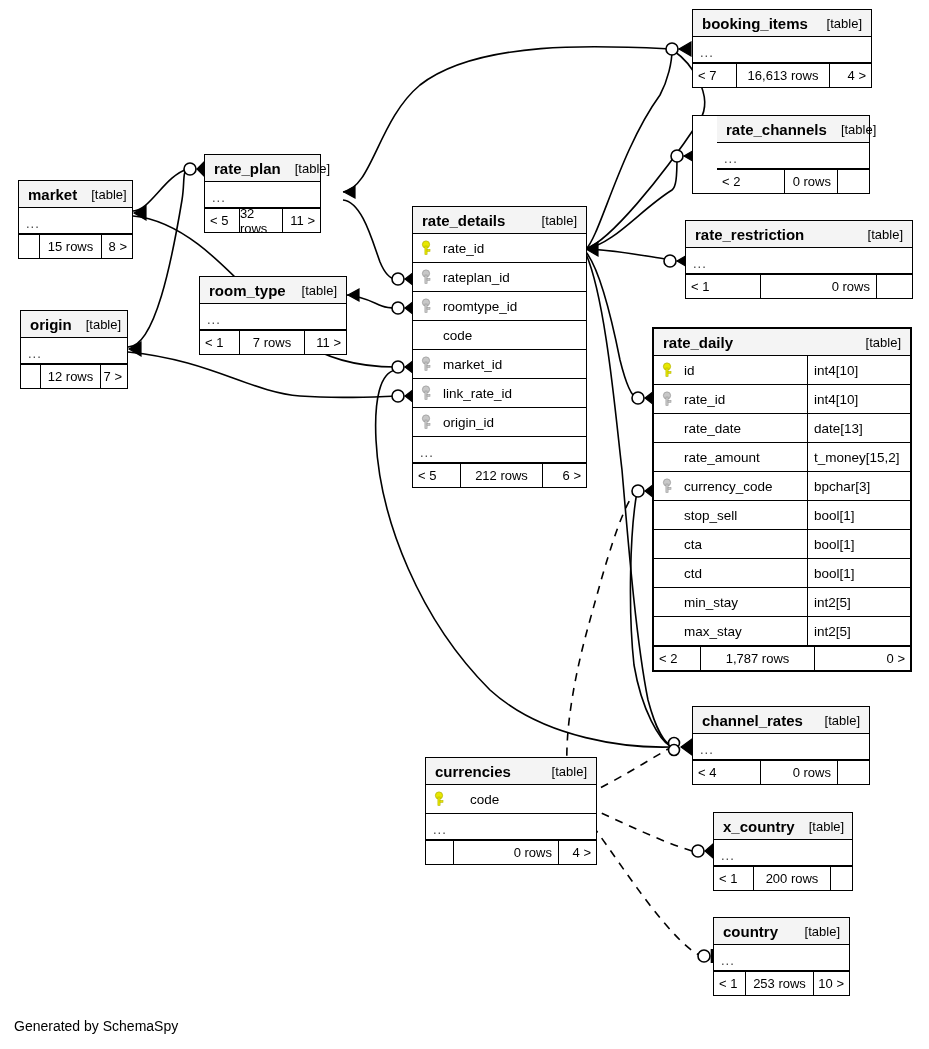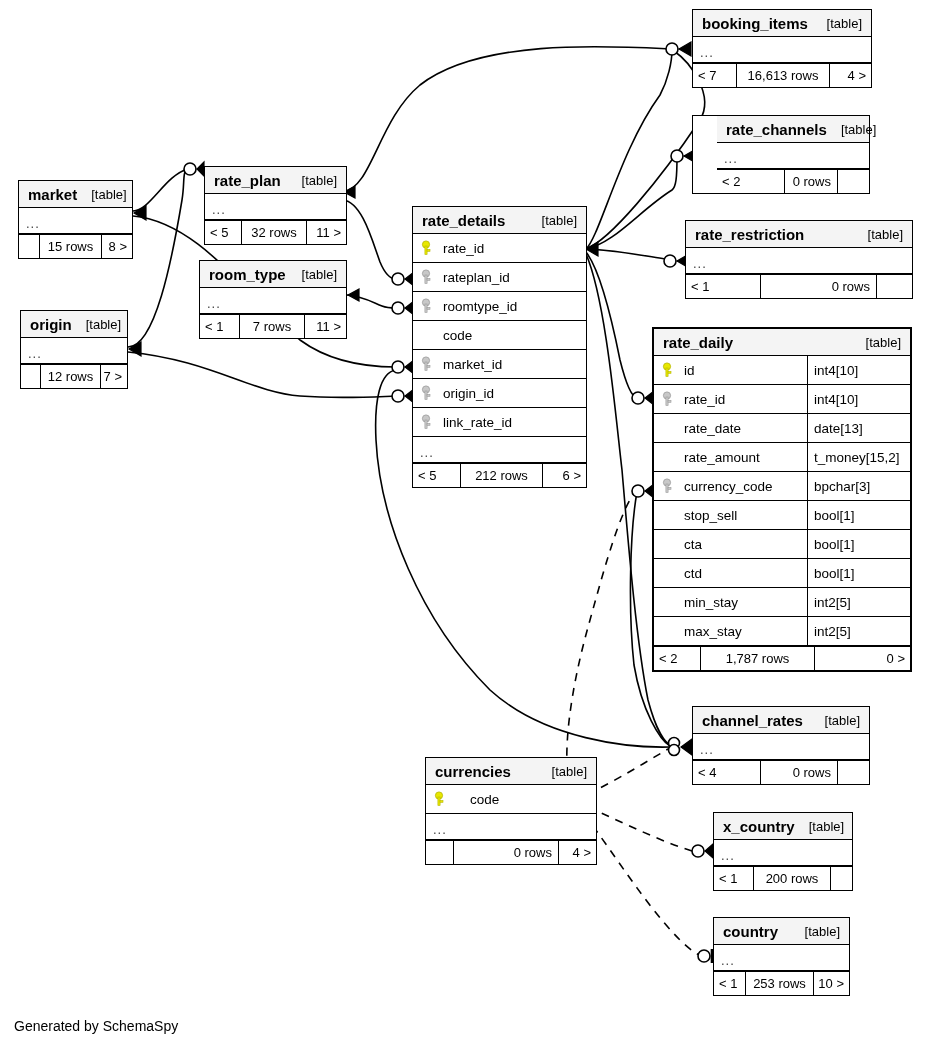--- a/index.html
+++ b/index.html
@@ -328,34 +328,34 @@
       <span class="tbl-tag">[table]</span>
     </div>
     <div class="ellipsis-row">...</div>
     <div class="foot">
       <div class="foot-in" style="width:21px;"></div>
       <div class="foot-rows">15 rows</div>
       <div class="foot-out" style="width:31px;">8 &gt;</div>
     </div>
   </div>
 
-  <div class="tbl" style="left:204px; top:154px; width:143px;margin-top:12px;">
+  <div class="tbl" style="left:204px; top:154px; width:117px;">
     <div class="tbl-title">
       <span class="tbl-name">rate_plan</span>
       <span class="tbl-tag">[table]</span>
     </div>
     <div class="ellipsis-row">...</div>
     <div class="foot">
       <div class="foot-in" style="width:37px;">&lt; 5</div>
       <div class="foot-rows">32 rows</div>
       <div class="foot-out" style="width:40px;">11 &gt;</div>
     </div>
   </div>
 
-  <div class="tbl" style="left:199px; top:260px; width:148px;">
+  <div class="tbl" style="left:199px; top:276px; width:148px;">
     <div class="tbl-title">
       <span class="tbl-name">room_type</span>
       <span class="tbl-tag">[table]</span>
     </div>
     <div class="ellipsis-row">...</div>
     <div class="foot">
       <div class="foot-in" style="width:40px;">&lt; 1</div>
       <div class="foot-rows">7 rows</div>
       <div class="foot-out" style="width:42px;">11 &gt;</div>
     </div>
@@ -436,33 +436,33 @@
     </div>
     <div class="tbl-row">
       <div class="col-main">
         <span class="keyicon">
           <svg viewBox="0 0 14 16" width="14" height="16">
               <circle cx="5" cy="4.5" r="3.6" fill="#c8c8c8" stroke="#999" stroke-width="0.8"></circle>
               <rect x="3.9" y="6" width="2.2" height="8.5" fill="#c8c8c8" stroke="#999" stroke-width="0.6"></rect>
               <rect x="6" y="9.5" width="3" height="1.8" fill="#c8c8c8" stroke="#999" stroke-width="0.6"></rect>
             </svg>
         </span>
-        <span>origin_id</span>
+        <span>link_rate_id</span>
       </div>
     </div>
     <div class="tbl-row">
       <div class="col-main">
         <span class="keyicon">
           <svg viewBox="0 0 14 16" width="14" height="16">
               <circle cx="5" cy="4.5" r="3.6" fill="#c8c8c8" stroke="#999" stroke-width="0.8"></circle>
               <rect x="3.9" y="6" width="2.2" height="8.5" fill="#c8c8c8" stroke="#999" stroke-width="0.6"></rect>
               <rect x="6" y="9.5" width="3" height="1.8" fill="#c8c8c8" stroke="#999" stroke-width="0.6"></rect>
             </svg>
         </span>
-        <span>link_rate_id</span>
+        <span>origin_id</span>
       </div>
     </div>
 
     <div class="ellipsis-row">...</div>
     <div class="foot">
       <div class="foot-in" style="width:48px;">&lt; 5</div>
       <div class="foot-rows">212 rows</div>
       <div class="foot-out" style="width:44px;">6 &gt;</div>
     </div>
   </div>

